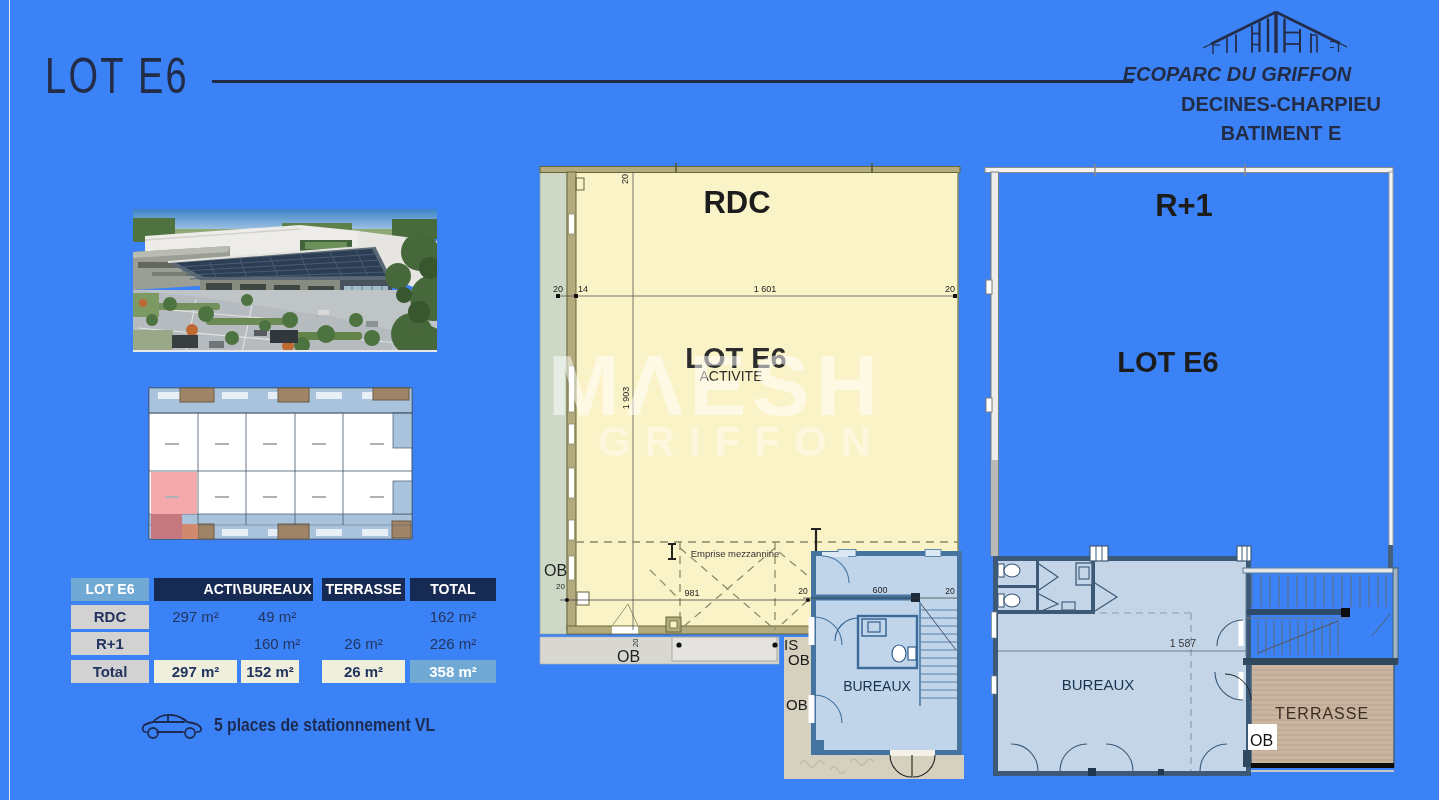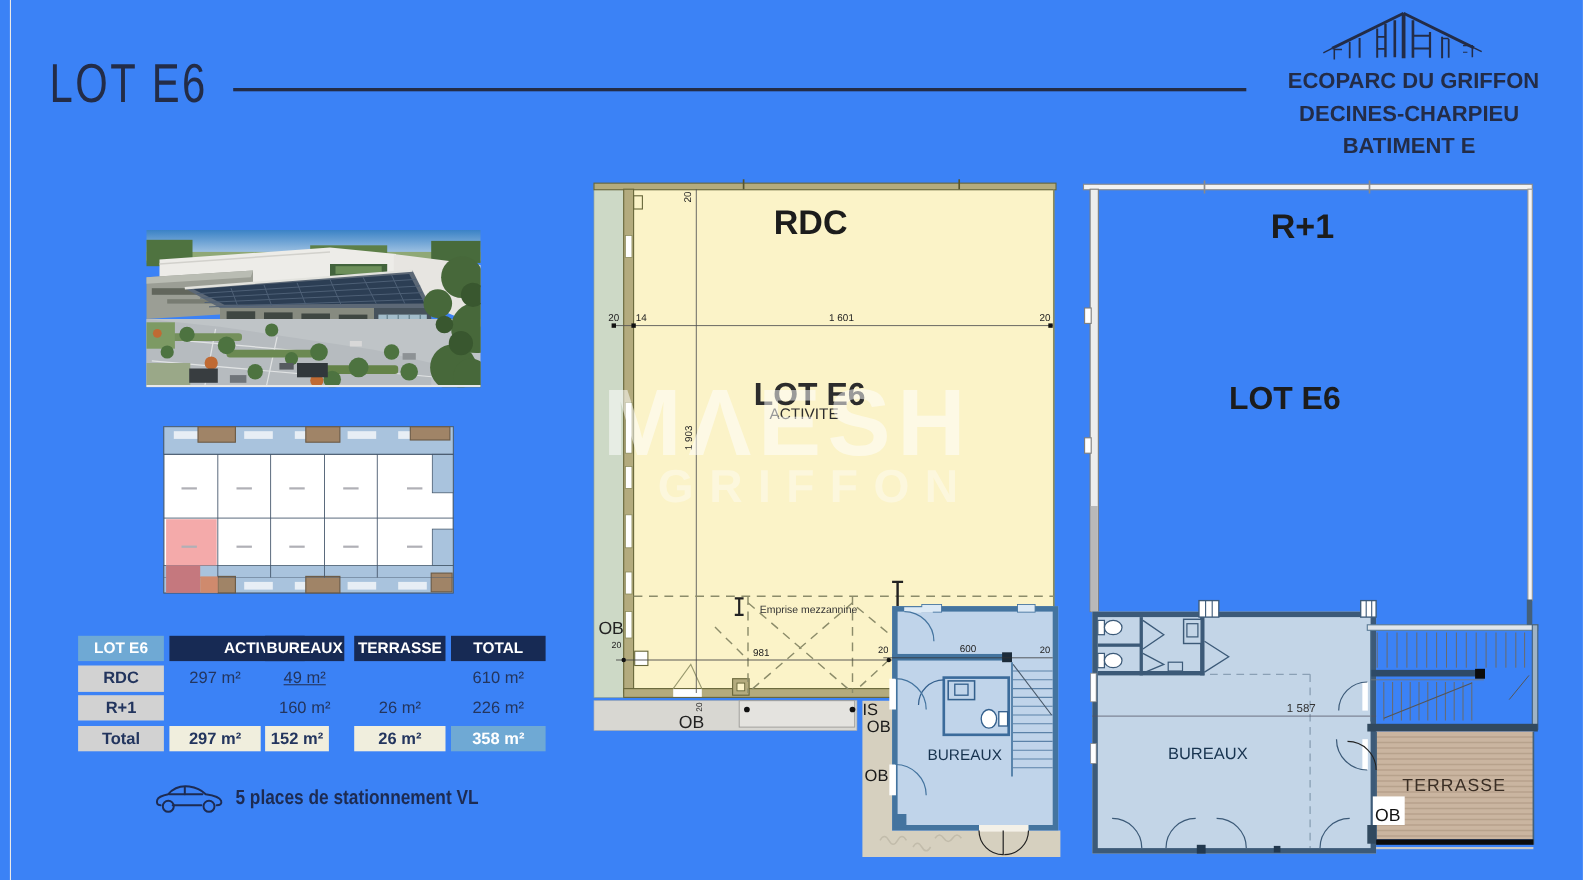--- a/index.html
+++ b/index.html
@@ -40,21 +40,21 @@
     <path d="M1317,35.5 L1317,52.5" stroke-width="1.6"></path>
     <path d="M1284.5,32.5 L1300,32.5" stroke-width="1.8"></path>
     <path d="M1284.5,44 L1300,44" stroke-width="1.8"></path>
     <path d="M1311,35 L1317,35" stroke-width="1.4"></path>
     <path d="M1330,41.5 L1339,41.5" stroke-width="1.2"></path>
     <path d="M1338.5,41.5 L1338.5,52" stroke-width="1.4"></path>
     <path d="M1330,47.5 L1334,47.5" stroke-width="1"></path>
   </g>
 </svg>
 
-<div class="abs" style="left:1160px;top:63px;width:250px;text-align:center;font-size:20px;font-weight:bold;color:#232c47;">ECOPARC DU GRIFFON</div>
+<div class="abs" style="left:1112px;top:63px;width:250px;text-align:center;font-size:20px;font-weight:bold;color:#232c47;font-style:italic;">ECOPARC DU GRIFFON</div>
 
 <div class="abs" style="left:1156px;top:122px;width:250px;text-align:center;font-size:20px;font-weight:bold;color:#232c47;">BATIMENT E</div>
 
 <div class="abs" style="left:1156px;top:93px;width:250px;text-align:center;font-size:20px;font-weight:bold;color:#232c47;">DECINES-CHARPIEU</div>
 
 <svg class="abs" style="left:133px;top:209px;" width="304" height="143" viewBox="133 209 304 143">
   <defs>
     <linearGradient id="sky" x1="0" y1="0" x2="0" y2="1">
       <stop offset="0" stop-color="#3a82c6"></stop>
           <stop offset="1" stop-color="#c2d8ec"></stop>
@@ -252,22 +252,22 @@
 <div class="cell" style="left:154px;top:578px;width:83px;height:23px;line-height:23px;background:#172a54;color:#fff;font-weight:bold;font-size:14px;padding-left:40px;">ACTIVITÉ</div>
 
 <div class="cell" style="left:241px;top:578px;width:72px;height:23px;line-height:23px;background:#172a54;color:#fff;font-weight:bold;font-size:14px;">BUREAUX</div>
 
 <div class="cell" style="left:322px;top:578px;width:83px;height:23px;line-height:23px;background:#172a54;color:#fff;font-weight:bold;font-size:14px;">TERRASSE</div>
 
 <div class="cell" style="left:410px;top:578px;width:86px;height:23px;line-height:23px;background:#172a54;color:#fff;font-weight:bold;font-size:14px;">TOTAL</div>
 
 <div class="cell" style="left:71px;top:605px;width:78px;height:24px;line-height:24px;background:#d2d2d2;color:#23355e;font-weight:bold;font-size:15px;">RDC</div>
 <div class="cell" style="left:154px;top:605px;width:83px;height:24px;line-height:24px;color:#23355e;font-size:15px;">297 m²</div>
-<div class="cell" style="left:241px;top:605px;width:72px;height:24px;line-height:24px;color:#23355e;font-size:15px;text-decoration:underline;">49 m²</div>
-<div class="cell" style="left:410px;top:605px;width:86px;height:24px;line-height:24px;color:#23355e;font-size:15px;">610 m²</div>
+<div class="cell" style="left:241px;top:605px;width:72px;height:24px;line-height:24px;color:#23355e;font-size:15px;">49 m²</div>
+<div class="cell" style="left:410px;top:605px;width:86px;height:24px;line-height:24px;color:#23355e;font-size:15px;">162 m²</div>
 
 <div class="cell" style="left:71px;top:632px;width:78px;height:23px;line-height:23px;background:#d2d2d2;color:#23355e;font-weight:bold;font-size:15px;">R+1</div>
 <div class="cell" style="left:241px;top:632px;width:72px;height:23px;line-height:23px;color:#23355e;font-size:15px;">160 m²</div>
 <div class="cell" style="left:322px;top:632px;width:83px;height:23px;line-height:23px;color:#23355e;font-size:15px;">26 m²</div>
 <div class="cell" style="left:410px;top:632px;width:86px;height:23px;line-height:23px;color:#23355e;font-size:15px;">226 m²</div>
 
 <div class="cell" style="left:71px;top:660px;width:78px;height:23px;line-height:23px;background:#d2d2d2;color:#23355e;font-weight:bold;font-size:15px;">Total</div>
 <div class="cell" style="left:154px;top:660px;width:83px;height:23px;line-height:23px;background:#f0eedd;color:#23355e;font-weight:bold;font-size:15px;">297 m²</div>
 <div class="cell" style="left:241px;top:660px;width:58px;height:23px;line-height:23px;background:#f0eedd;color:#23355e;font-weight:bold;font-size:15px;">152 m²</div>
 <div class="cell" style="left:322px;top:660px;width:83px;height:23px;line-height:23px;background:#f0eedd;color:#23355e;font-weight:bold;font-size:15px;">26 m²</div>

